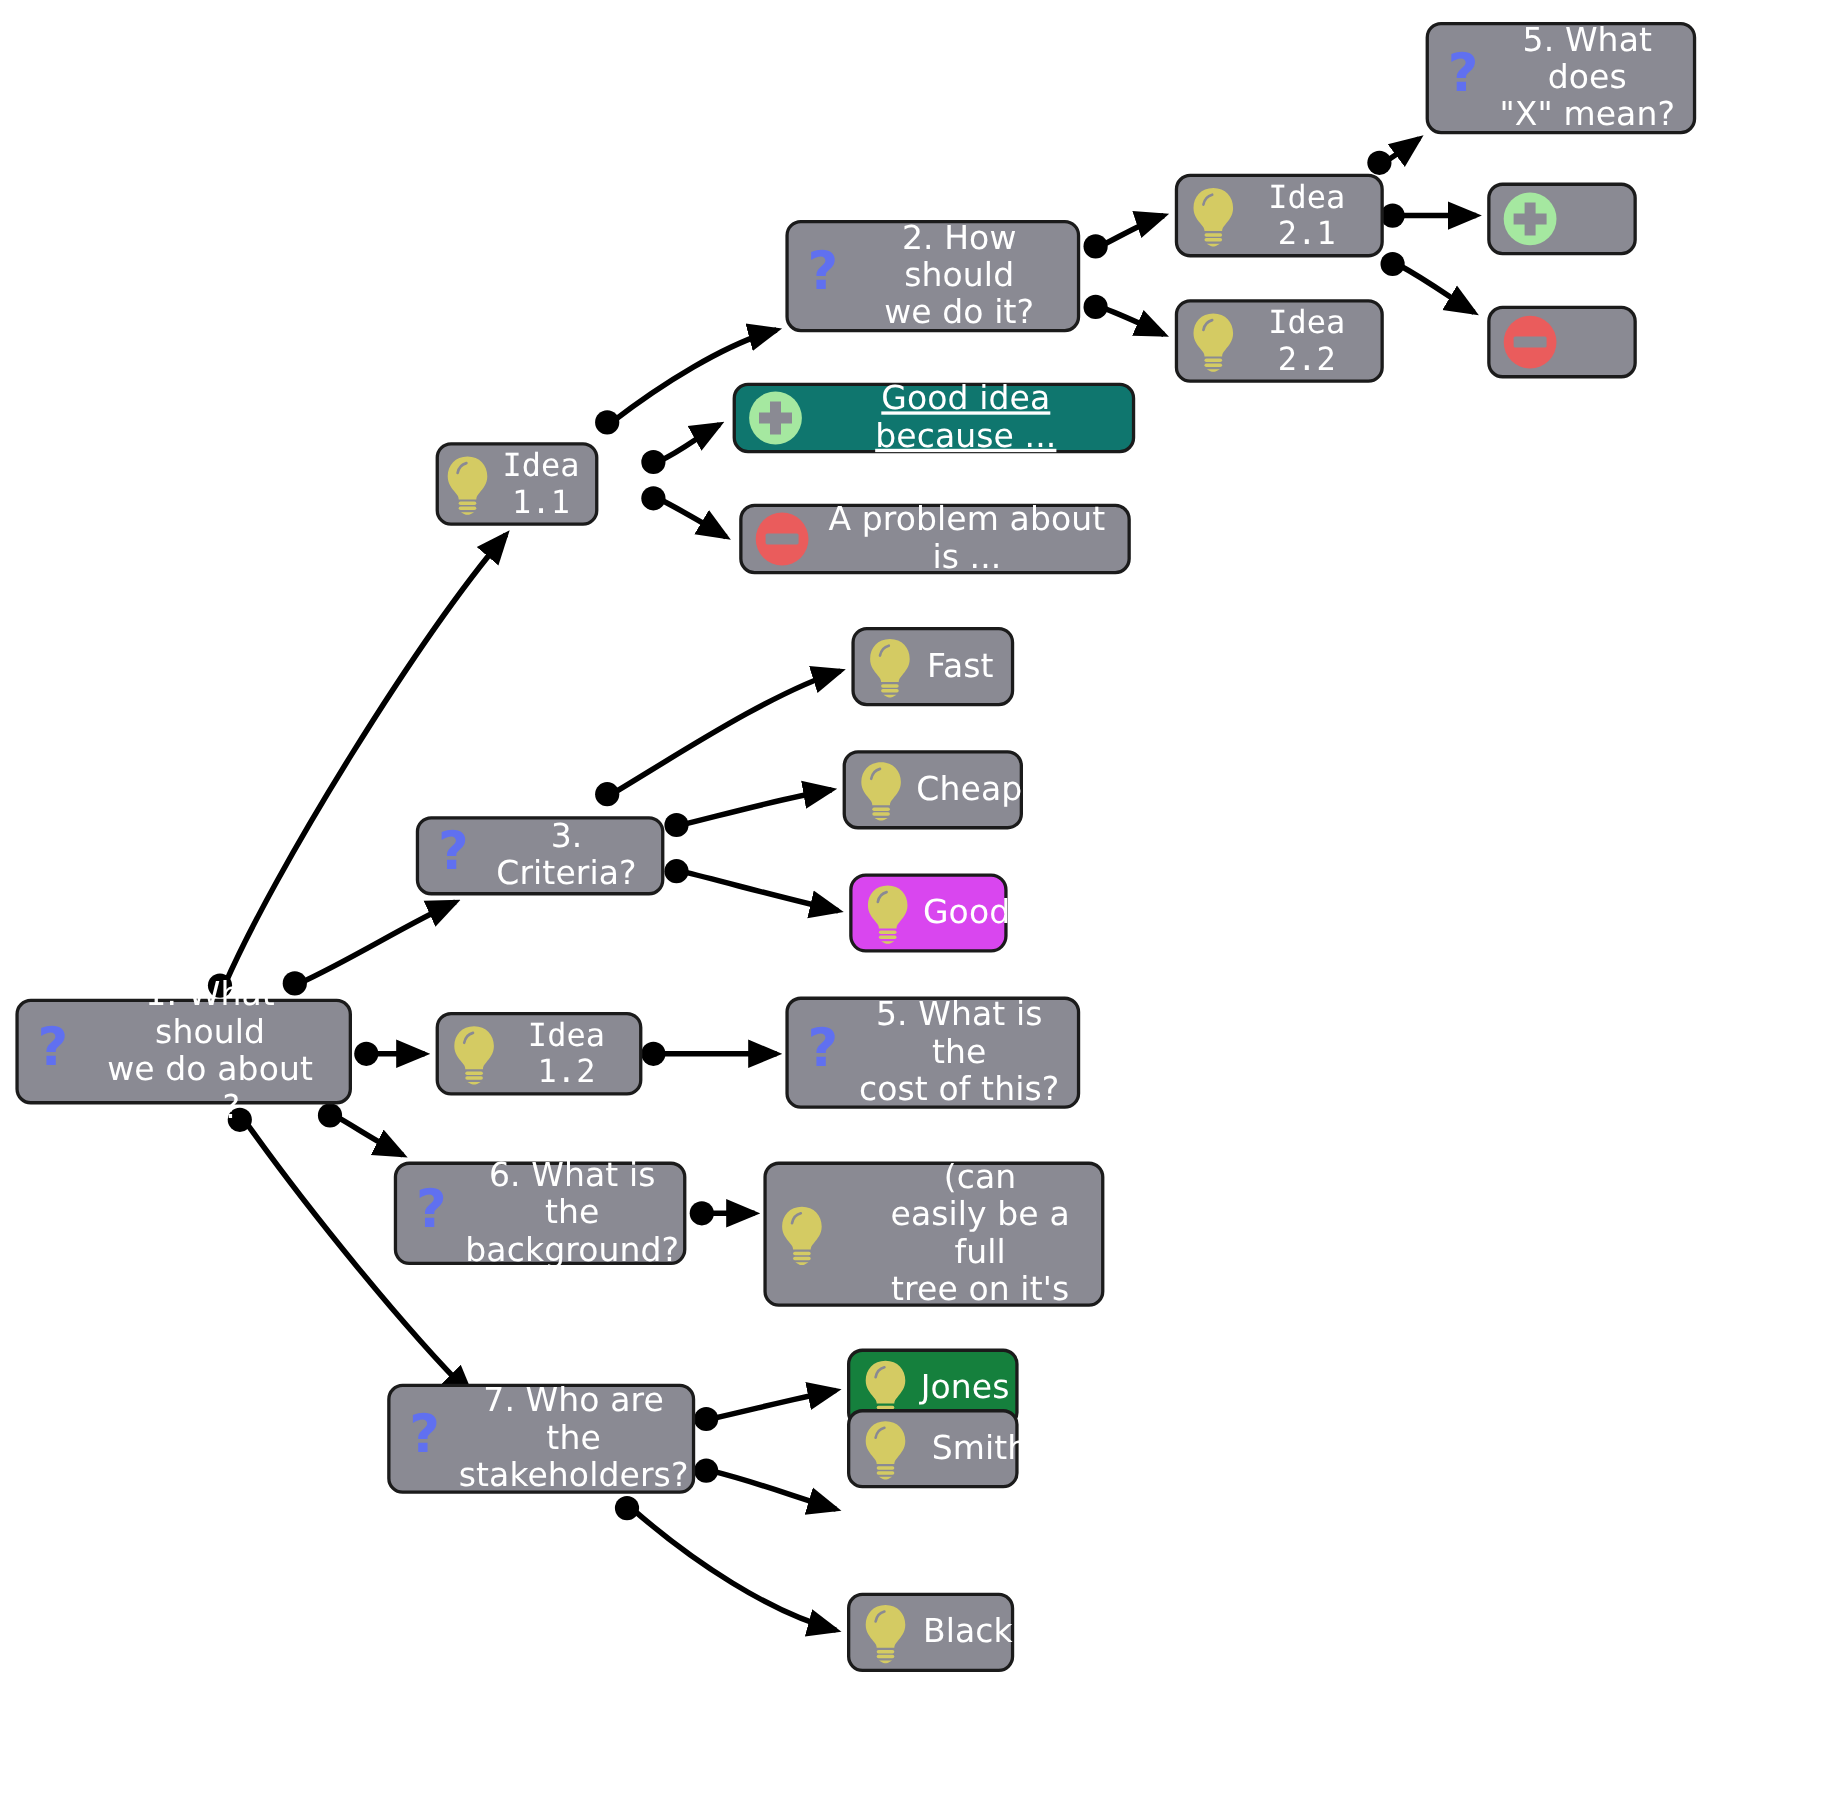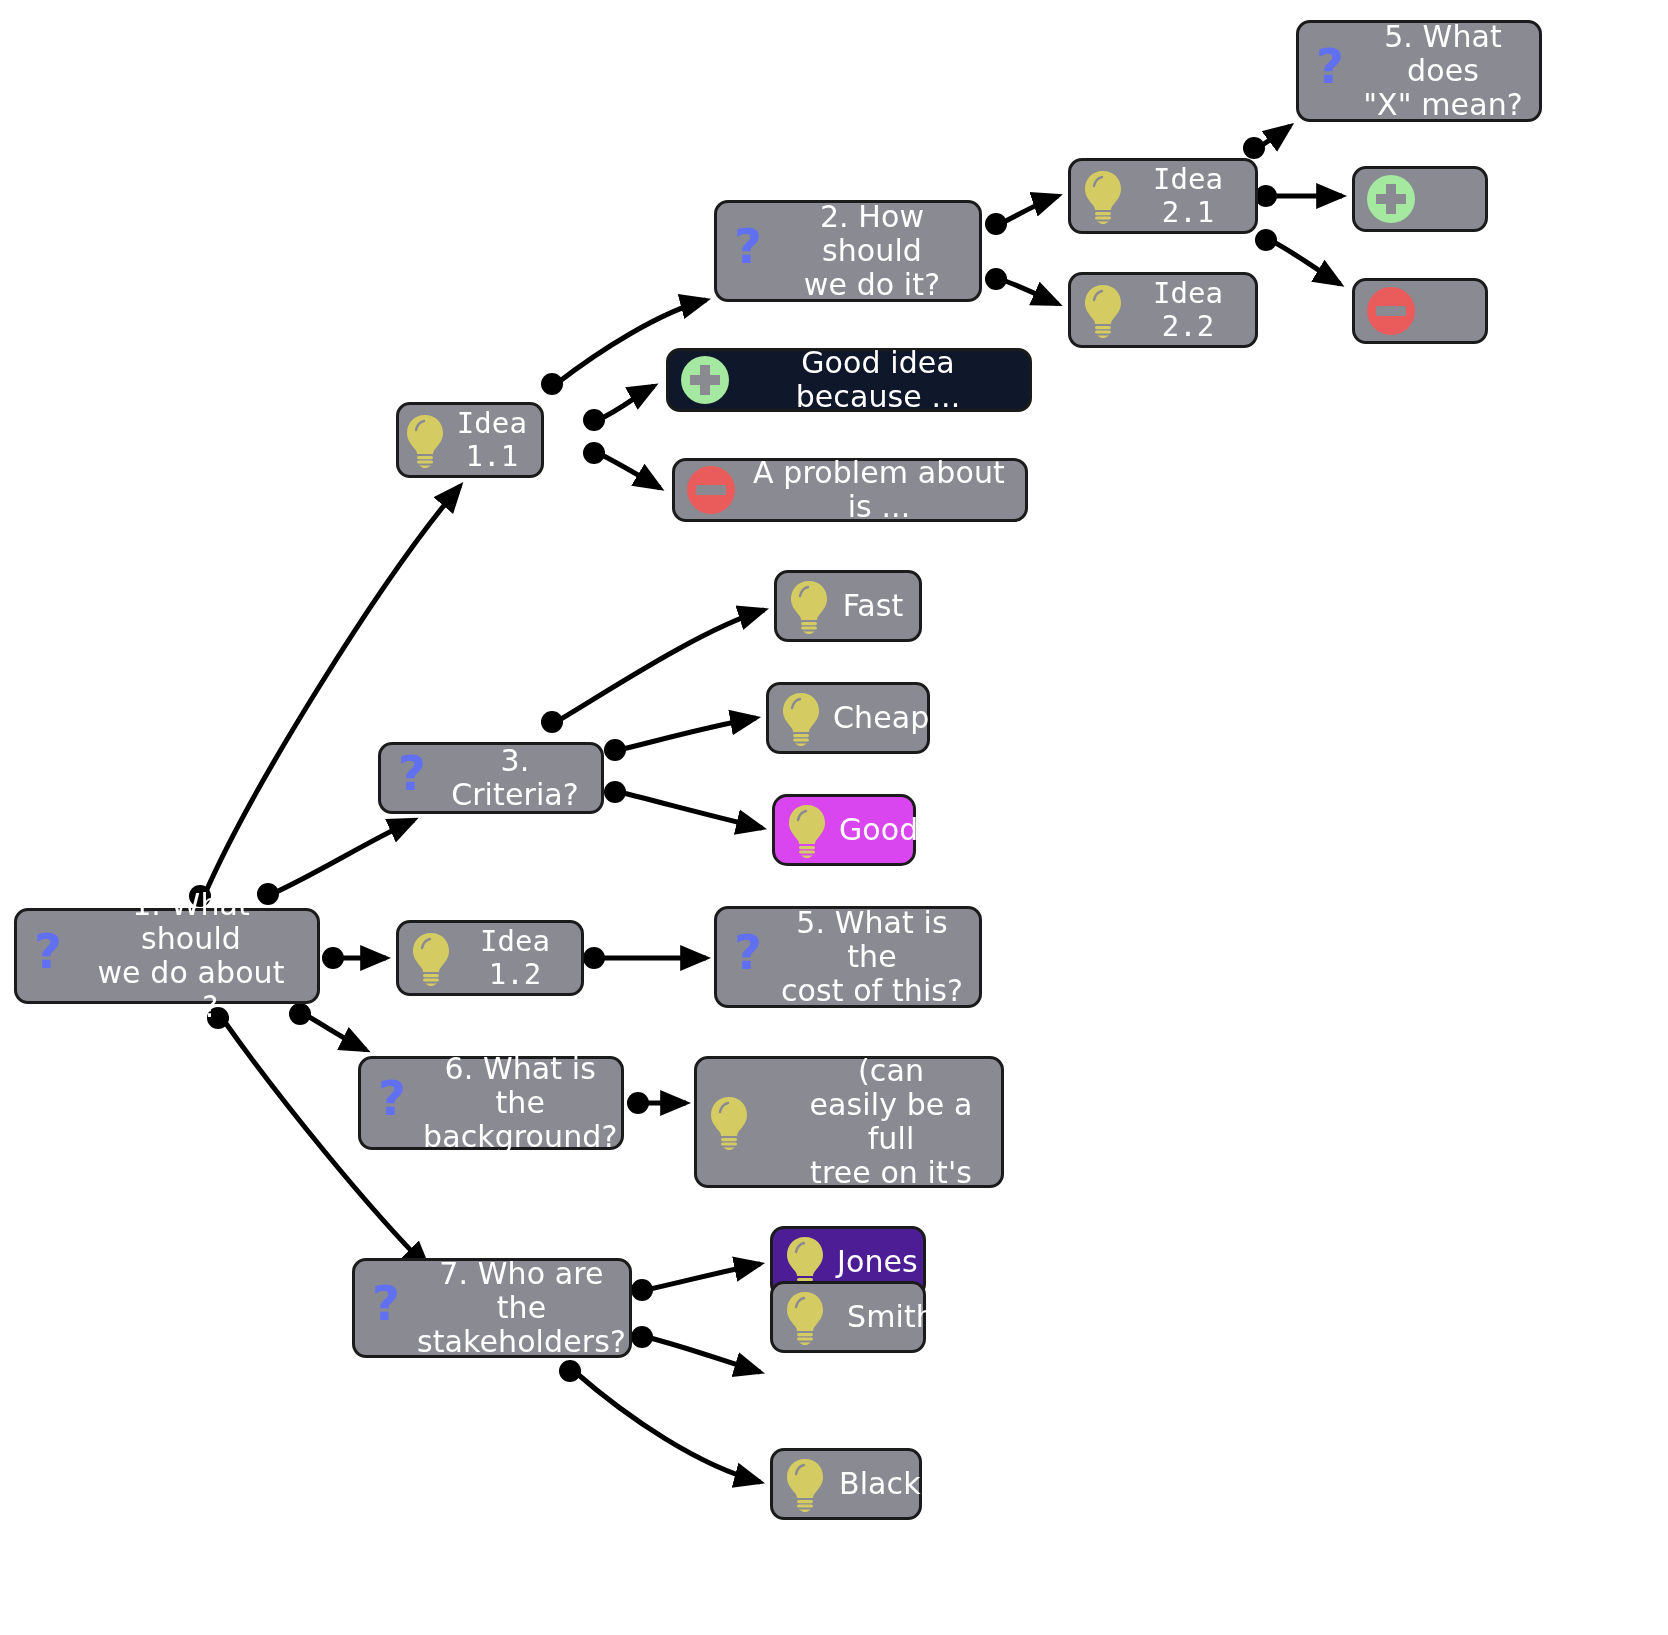--- a/index.html
+++ b/index.html
@@ -141,21 +141,21 @@
         <span class="label" style="color: rgb(255, 255, 255);">7. Who are the
 stakeholders?</span>
       </div>
       <div class="node" style="left: 714px; top: 200px; width: 268px; height: 102px; background: rgb(138, 138, 147); border-color: rgb(27, 27, 27);">
         <svg class="icon q-icon" viewBox="0 0 42 52">
           <text x="21" y="38" text-anchor="middle" font-family="DejaVu Sans, sans-serif" font-size="48" font-weight="bold" fill="#6070f0">?</text>
         </svg>
         <span class="label" style="color: rgb(255, 255, 255);">2. How should
 we do it?</span>
       </div>
-      <div class="node" style="left: 666px; top: 348px; width: 366px; height: 64px; background: #0f172a; border-color: rgb(27, 27, 27);">
+      <div class="node" style="left: 666px; top: 348px; width: 366px; height: 64px; background: #0f766e; border-color: rgb(27, 27, 27); text-decoration: underline;">
         <svg class="icon pm-icon" viewBox="0 0 52 52">
           <circle cx="26" cy="26" r="24" fill="#a5e8a0"></circle>
           <path d="M21 11 h10 v10 h10 v10 h-10 v10 h-10 v-10 h-10 v-10 h10 z" fill="#8a8a93"></path>
         </svg>
         <span class="label" style="color: rgb(255, 255, 255);">Good idea because ...</span>
       </div>
       <div class="node" style="left: 672px; top: 458px; width: 356px; height: 64px; background: rgb(138, 138, 147); border-color: rgb(27, 27, 27);">
         <svg class="icon pm-icon" viewBox="0 0 52 52">
           <circle cx="26" cy="26" r="24" fill="#ea5c5c"></circle>
           <rect x="11" y="21" width="30" height="10" rx="1.5" fill="#8a8a93"></rect>
@@ -204,21 +204,21 @@
           <path d="M22 3 C11 3 4 11 4 21 c0 7 4 11 7 15 2 2 3 4 3 6 h16 c0-2 1-4 3-6 3-4 7-8 7-15 C40 11 33 3 22 3 z" fill="#d4cb63"></path>
           <rect x="14" y="44" width="16" height="3.2" rx="1.6" fill="#d4cb63"></rect>
           <rect x="14" y="48.4" width="16" height="3.2" rx="1.6" fill="#d4cb63"></rect>
           <path d="M16 53.6 h12 l-6 3.4 z" fill="#d4cb63"></path>
           <path d="M13 18 C14 13 17 10 21 9" stroke="#8a8a93" stroke-width="2.4" fill="none" stroke-linecap="round"></path>
         </svg>
         <span class="label" style="color: rgb(255, 255, 255);">Background (can
 easily be a full
 tree on it's own).</span>
       </div>
-      <div class="node" style="left: 770px; top: 1226px; width: 156px; height: 72px; background: #4c1d95; border-color: rgb(27, 27, 27);">
+      <div class="node" style="left: 770px; top: 1226px; width: 156px; height: 72px; background: #15803d; border-color: rgb(27, 27, 27);">
         <svg class="icon bulb-icon" viewBox="0 0 44 56">
           <path d="M22 3 C11 3 4 11 4 21 c0 7 4 11 7 15 2 2 3 4 3 6 h16 c0-2 1-4 3-6 3-4 7-8 7-15 C40 11 33 3 22 3 z" fill="#d4cb63"></path>
           <rect x="14" y="44" width="16" height="3.2" rx="1.6" fill="#d4cb63"></rect>
           <rect x="14" y="48.4" width="16" height="3.2" rx="1.6" fill="#d4cb63"></rect>
           <path d="M16 53.6 h12 l-6 3.4 z" fill="#d4cb63"></path>
           <path d="M13 18 C14 13 17 10 21 9" stroke="#8a8a93" stroke-width="2.4" fill="none" stroke-linecap="round"></path>
         </svg>
         <span class="label" style="color: rgb(255, 255, 255);">Jones</span>
       </div>
       <div class="node" style="left: 770px; top: 1281px; width: 156px; height: 72px; background: rgb(138, 138, 147); border-color: rgb(27, 27, 27); gap: 20px;">

